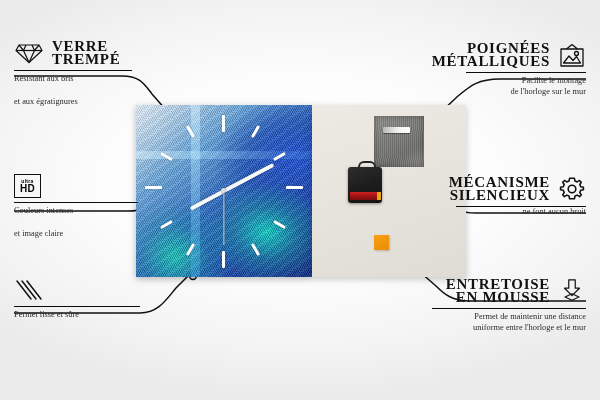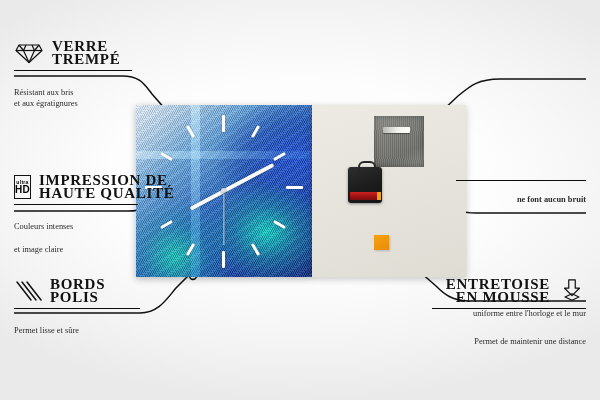--- a/index.html
+++ b/index.html
@@ -170,21 +170,21 @@
   .rule {
     height: 1.4px;
     background: #0c0c0c;
     margin-top: 4px;
   }
   .desc {
     font-family: "Liberation Serif", serif;
     font-size: 8.4px;
     color: #2b2b2b;
     line-height: 10.6px;
-    margin-top: 17px;
+    margin-top: 3px;
     white-space: nowrap;
   }
   .callout.right .desc { text-align: right; }
   .ico { flex: 0 0 auto; display: block; }
 
   .hd-box {
     width: 25px; height: 22px;
     border: 1.4px solid #111;
     display: flex;
     flex-direction: column;
@@ -271,74 +271,98 @@
           <path d="M9.5,9.5 L12,4 M20.5,9.5 L18,4"></path>
         </g>
       </svg>
       <div>
         <div class="title">VERRE</div>
         <div class="title">TREMPÉ</div>
       </div>
     </div>
     <div class="rule"></div>
     <div class="desc">Résistant aux bris</div>
-    <div class="desc" style="margin-top:0;">et aux égratignures</div>
+    <div class="desc" style="margin-top:12px;">et aux égratignures</div>
   </div>
 
   <div class="callout left" style="left:14px; top:174px; width:124px;">
     <div class="head">
       <div class="hd-box">
         <span class="u">ultra</span>
         <span class="h">HD</span>
-      </div>
-      <div>
-        <div class="title">IMPRESSION DE</div>
-        <div class="title">HAUTE QUALITÉ</div>
       </div>
     </div>
     <div class="rule"></div>
     <div class="desc">Couleurs intenses</div>
     <div class="desc" style="margin-top:12px;">et image claire</div>
   </div>
 
   <div class="callout left" style="left:14px; top:278px; width:126px;">
     <div class="head">
       <svg class="ico" width="28" height="24" viewBox="0 0 28 24">
         <g fill="none" stroke="#111" stroke-width="1.5" stroke-linecap="round">
           <path d="M3,3 L17,21"></path>
           <path d="M8,3 L22,21"></path>
           <path d="M13,3 L27,21"></path>
         </g>
       </svg>
+    </div>
+    <div class="rule"></div>
+    <div class="desc">Permet lisse et sûre</div>
+  </div>
+
+  <div class="callout right" style="left:466px; top:42px; width:120px;">
+    <div class="head">
       <div>
-        <div class="title">BORDS</div>
-        <div class="title">POLIS</div>
-      </div>
-    </div>
-    <div class="rule"></div>
-    <div class="desc">Permet lisse et sûre</div>
-  </div>
-
+        <div class="title">POIGNÉES</div>
+        <div class="title">MÉTALLIQUES</div>
+      </div>
+      <svg class="ico" width="28" height="25" viewBox="0 0 28 25">
+        <g fill="none" stroke="#111" stroke-width="1.3" stroke-linejoin="round">
+          <path d="M14,1.5 L8.5,6"></path>
+          <path d="M14,1.5 L19.5,6"></path>
+          <rect x="3" y="6" width="22" height="17"></rect>
+          <path d="M5.5,20 L11,13 L15,17.5 L18.5,13.5 L22.5,20 Z"></path>
+          <circle cx="18.5" cy="10.5" r="2"></circle>
+        </g>
+      </svg>
+    </div>
+    <div class="rule"></div>
+    <div class="desc">Facilite le montage</div>
+    <div class="desc" style="margin-top:0;">de l'horloge sur le mur</div>
+  </div>
 
   <div class="callout right" style="left:456px; top:176px; width:130px;">
-    <div class="rule"></div>
-    <div class="desc" style="margin-top:14px;font-weight:bold;">ne font aucun bruit</div>
+    <div class="head">
+      <div>
+        <div class="title">MÉCANISME</div>
+        <div class="title">SILENCIEUX</div>
+      </div>
+      <svg class="ico" width="28" height="26" viewBox="0 0 28 28">
+        <g fill="none" stroke="#111" stroke-width="1.7" stroke-linejoin="round">
+          <path d="M14,2.5 l2.6,0 l0.6,2.9 l2.4,1 l2.5,-1.6 l1.9,1.9 l-1.6,2.5 l1,2.4 l2.9,0.6 l0,2.6 l-2.9,0.6 l-1,2.4 l1.6,2.5 l-1.9,1.9 l-2.5,-1.6 l-2.4,1 l-0.6,2.9 l-2.6,0 l-2.6,0 l-0.6,-2.9 l-2.4,-1 l-2.5,1.6 l-1.9,-1.9 l1.6,-2.5 l-1,-2.4 l-2.9,-0.6 l0,-2.6 l2.9,-0.6 l1,-2.4 l-1.6,-2.5 l1.9,-1.9 l2.5,1.6 l2.4,-1 l0.6,-2.9 Z"></path>
+          <circle cx="14" cy="14" r="4.1"></circle>
+        </g>
+      </svg>
+    </div>
+    <div class="rule"></div>
+    <div class="desc" style="margin-top:0;">ne font aucun bruit</div>
   </div>
 
   <div class="callout right" style="left:432px; top:278px; width:154px;">
     <div class="head">
       <div>
         <div class="title">ENTRETOISE</div>
         <div class="title">EN MOUSSE</div>
       </div>
       <svg class="ico" width="28" height="26" viewBox="0 0 28 28">
         <g fill="none" stroke="#111" stroke-width="1.3" stroke-linejoin="round">
           <path d="M10.5,2 L17.5,2 L17.5,11 L22,11 L14,19 L6,11 L10.5,11 Z"></path>
           <path d="M6.5,20.5 L14,17 L21.5,20.5 L14,24 Z"></path>
         </g>
       </svg>
     </div>
     <div class="rule"></div>
+    <div class="desc">Permet de maintenir une distance</div>
     <div class="desc" style="margin-top:0;">uniforme entre l'horloge et le mur</div>
-    <div class="desc">Permet de maintenir une distance</div>
   </div>
 
 </div>
 
 </body></html>

